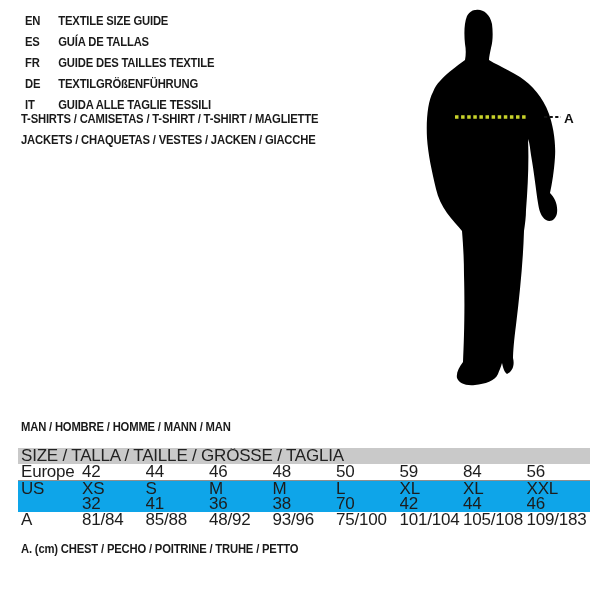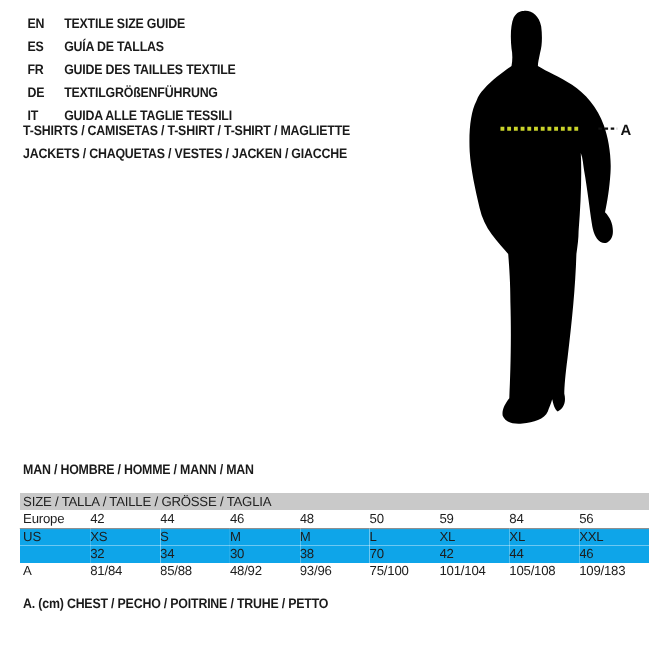--- a/index.html
+++ b/index.html
@@ -19,21 +19,21 @@
   .garment-line{line-height:21px;}
 
   .figure-wrap{position:absolute;left:410px;top:0;width:190px;height:400px;}
   .measure-label{font:bold 13.5px "Liberation Sans",sans-serif;fill:#111;}
 
   .section-title{position:absolute;left:21px;top:417px;line-height:21px;}
 
   .size-table{
     position:absolute;left:18px;top:448px;width:572px;
     border-collapse:collapse;table-layout:fixed;
-    font-size:12px;letter-spacing:-0.2px;color:#1d1d1d;
+    font-size:17px;letter-spacing:-0.2px;color:#1d1d1d;
   }
   .size-table td{padding:0;height:15px;line-height:15.5px;overflow:hidden;}
   .size-table tr.thead td{
     background:#c9c9c9;height:16px;line-height:16px;
     padding-left:3px;text-align:left;color:#222;
   }
   .size-table td.lbl{text-align:left;padding-left:3px;}
   .size-table td.val{text-align:left;}
   .size-table tr.sep td{border-bottom:1.5px solid #8f8f8f;}
   .size-table tr.band td{background:#0ea5e9;}
@@ -151,22 +151,22 @@
         <td class="val">M</td>
         <td class="val">M</td>
         <td class="val">L</td>
         <td class="val">XL</td>
         <td class="val">XL</td>
         <td class="val">XXL</td>
       </tr>
       <tr class="band">
         <td class="lbl"></td>
         <td class="val">32</td>
-        <td class="val">34</td>
-        <td class="val">30</td>
+        <td class="val">41</td>
+        <td class="val">36</td>
         <td class="val">38</td>
         <td class="val">70</td>
         <td class="val">42</td>
         <td class="val">44</td>
         <td class="val">46</td>
       </tr>
       <tr>
         <td class="lbl">A</td>
         <td class="val">81/84</td>
         <td class="val">85/88</td>

